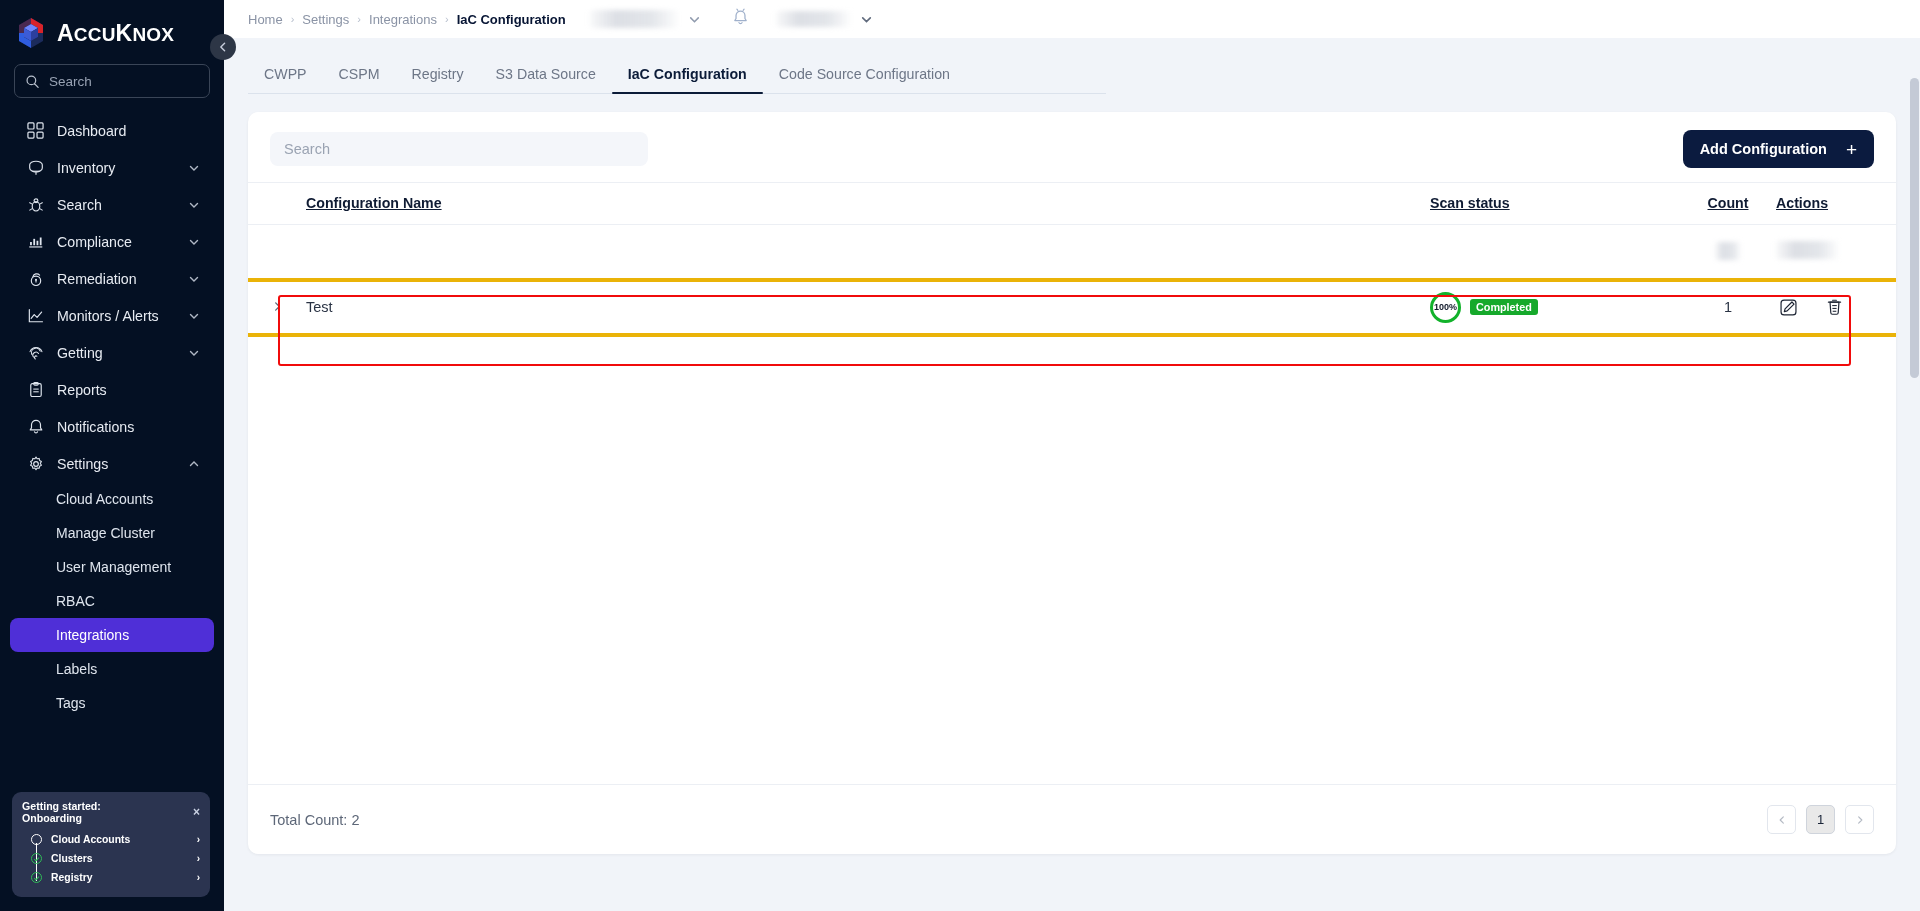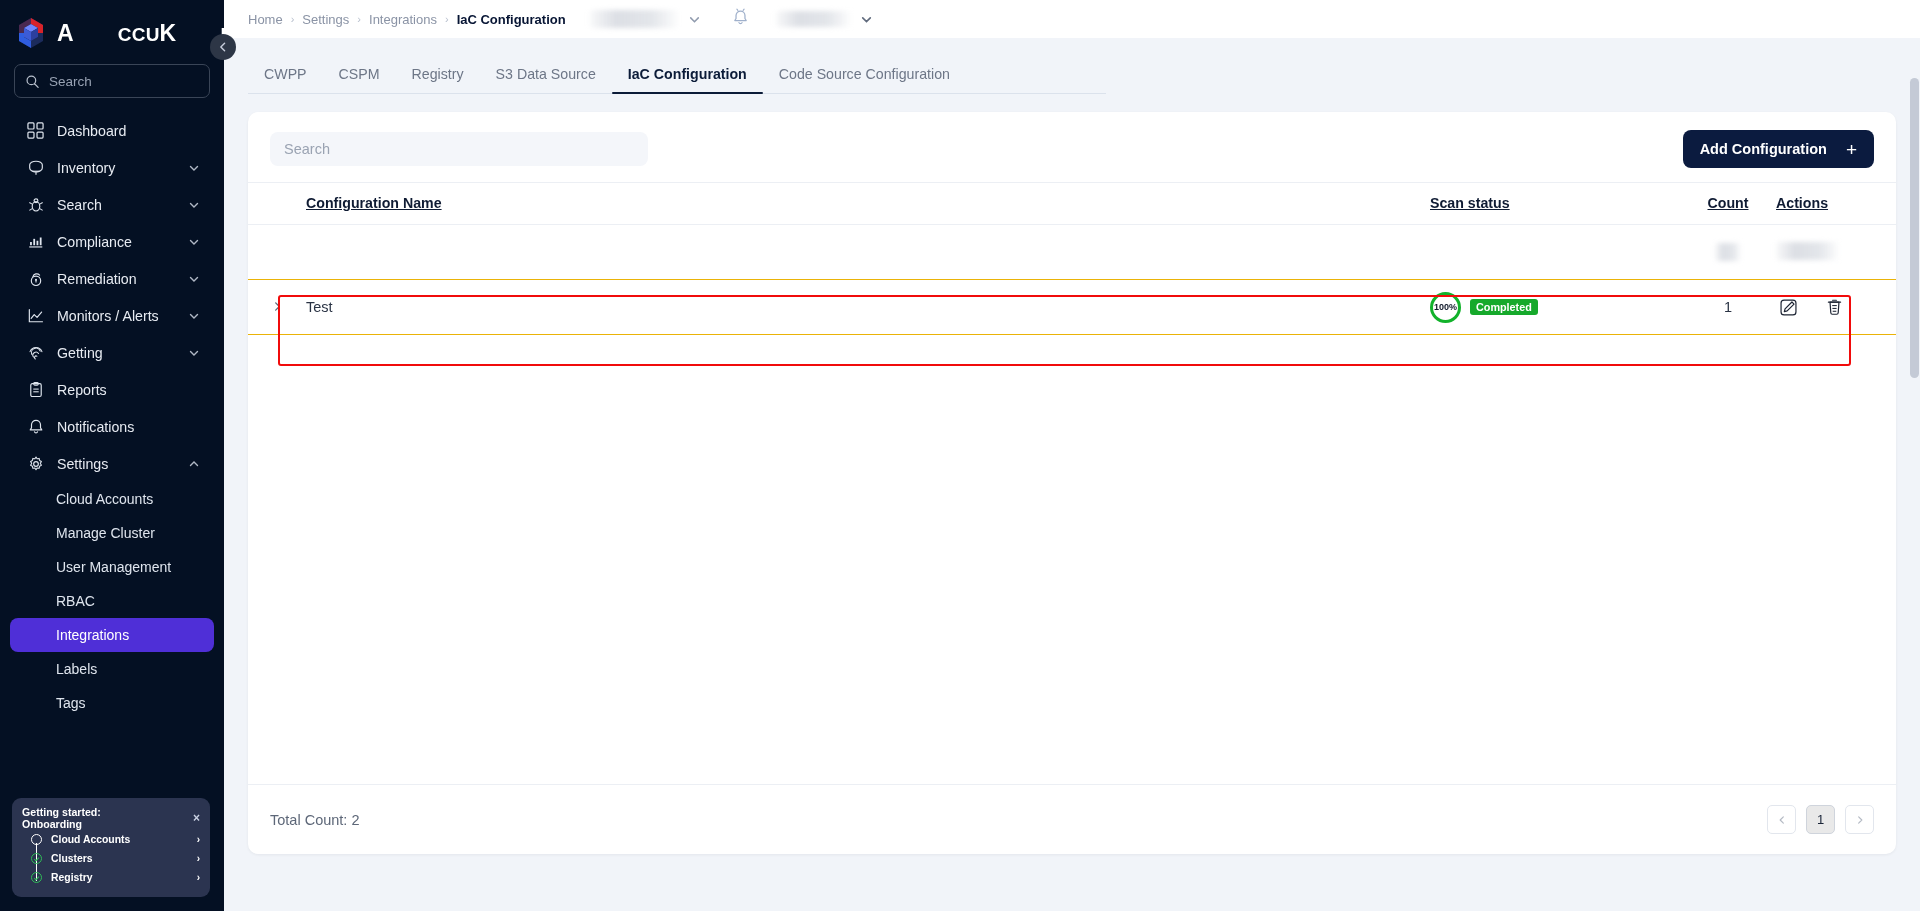--- a/index.html
+++ b/index.html
@@ -32,21 +32,21 @@
   .brand-name {
     color: #ffffff;
     font-size: 23px;
     font-weight: 700;
     letter-spacing: .2px;
     font-variant: small-caps;
     text-transform: uppercase;
     white-space: nowrap;
   }
   .brand-name .cap { font-size: 23px; }
-  .brand-name .sm  { font-size: 19px; margin-left: 44px; }
+  .brand-name .sm  { font-size: 19px; }
 
   .side-search {
     margin: 6px 14px 14px 14px;
     height: 34px;
     border: 1px solid #3a4557;
     border-radius: 7px;
     display: flex; align-items: center;
     padding: 0 10px;
     gap: 9px;
   }
@@ -91,20 +91,21 @@
     position: absolute;
     left: 12px; bottom: 14px;
     width: 198px;
     background: #2b3450;
     border-radius: 9px;
     padding: 8px 10px 10px 10px;
   }
   .onboard-head {
     display: flex; align-items: center; justify-content: space-between;
     color: #fff; font-size: 10.6px; font-weight: 700;
+    margin-bottom: 6px;
     gap: 43px;
   }
   .onboard-close { color: #c9d1e2; font-size: 12px; cursor: pointer; line-height: 1; }
   .ob-row {
     display: flex; align-items: center; gap: 9px;
     height: 19px;
     position: relative;
     padding-left: 9px;
   }
   .ob-dot {
@@ -252,21 +253,21 @@
   .col-expand { width: 58px; }
   .col-name   { width: auto; padding-left: 0 !important; }
   .col-scan   { width: 250px; }
   .col-count  { width: 96px; text-align: center !important; }
   .col-actions{ width: 120px; text-align: left !important; }
 
   table.grid td {
     font-size: 14.5px; color: #2a3344;
     padding: 0; height: 55px;
     vertical-align: middle;
-    border-bottom: 1px solid #eab308;
+    border-bottom: 4px solid #eab308;
   }
   .chev-cell { text-align: center; color: #5d6778; font-size: 14px; cursor: pointer; }
 
   .row-redacted td { border-bottom: none; }
   .red-name { width: 108px; height: 20px; margin-left: 2px; }
   .red-scan { width: 148px; height: 20px; }
   .red-count{ width: 26px; height: 18px; margin: 0 auto; }
   .red-act  { width: 62px; height: 18px; }
 
   .scan-cell { display: flex; align-items: center; gap: 9px; }

